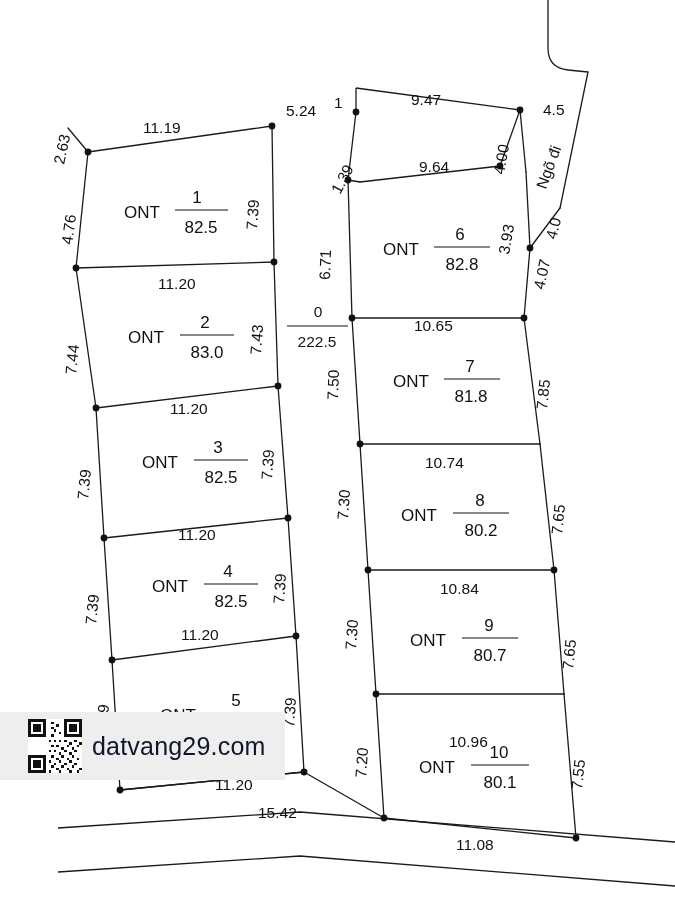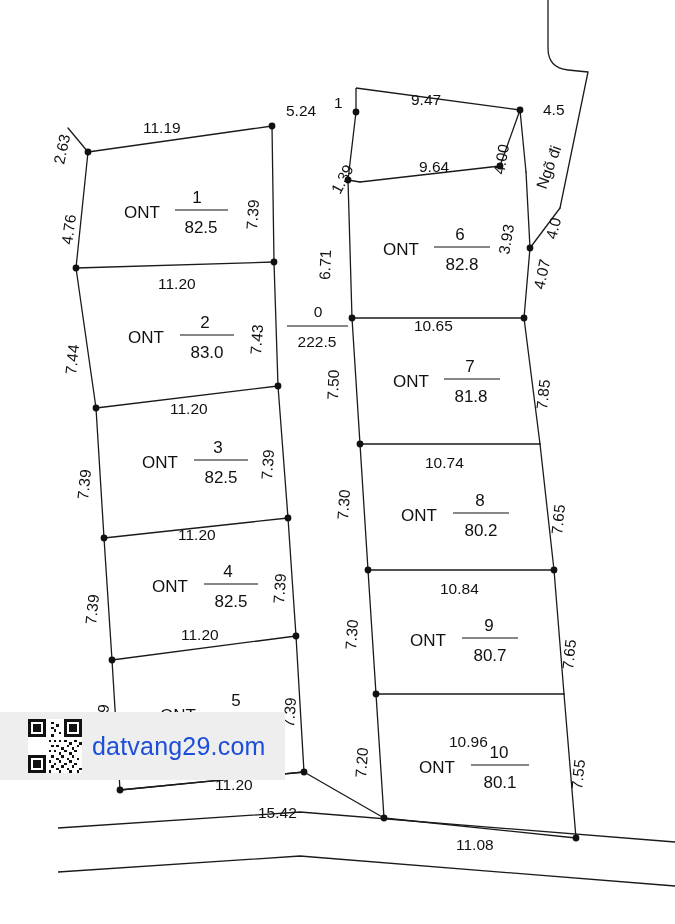--- a/index.html
+++ b/index.html
@@ -70,21 +70,21 @@
     background: #eeeeee;
     display: flex;
     align-items: center;
     gap: 10px;
     padding-left: 28px;
     box-sizing: border-box;
   }
   .wm-text {
     font-family: "Liberation Sans", sans-serif;
     font-size: 25px;
-    color: #1d4ed8;
+    color: #0f172a;
     letter-spacing: 0.2px;
   }
 </style>
 </head>
 <body>
 
 <div id="root">
 
   <svg class="plan" viewBox="0 0 675 924">
 

